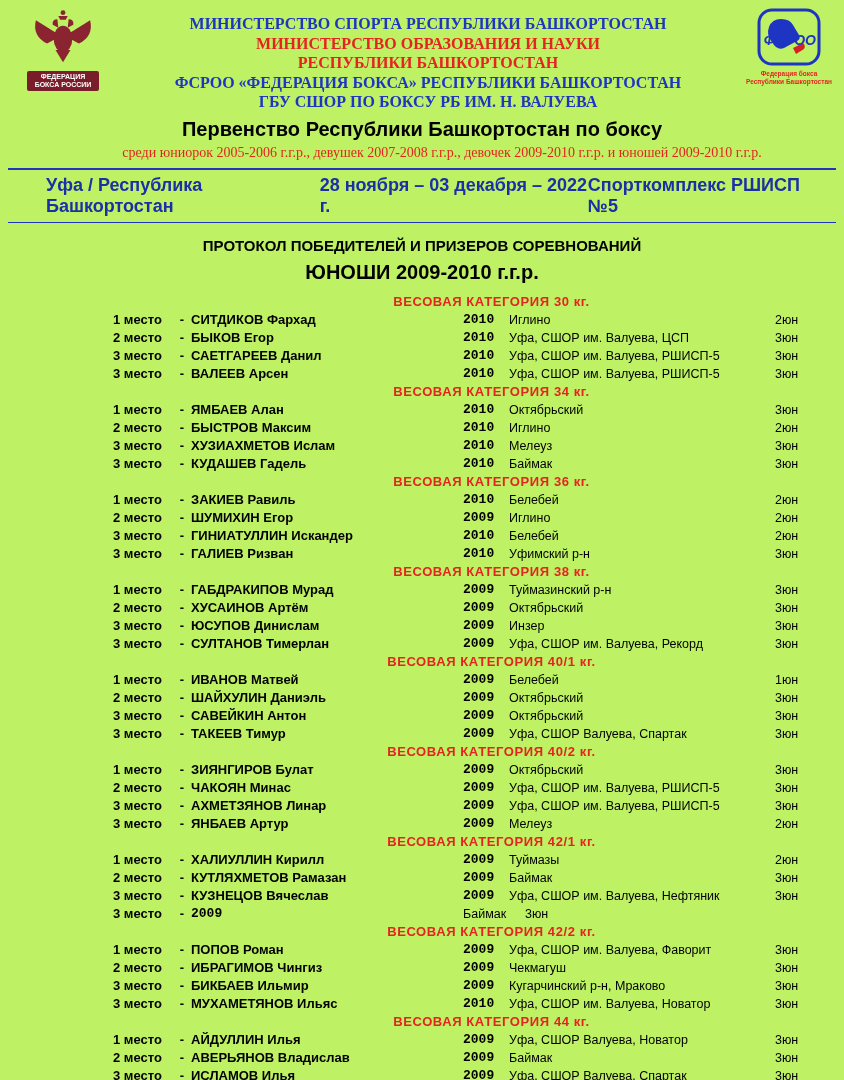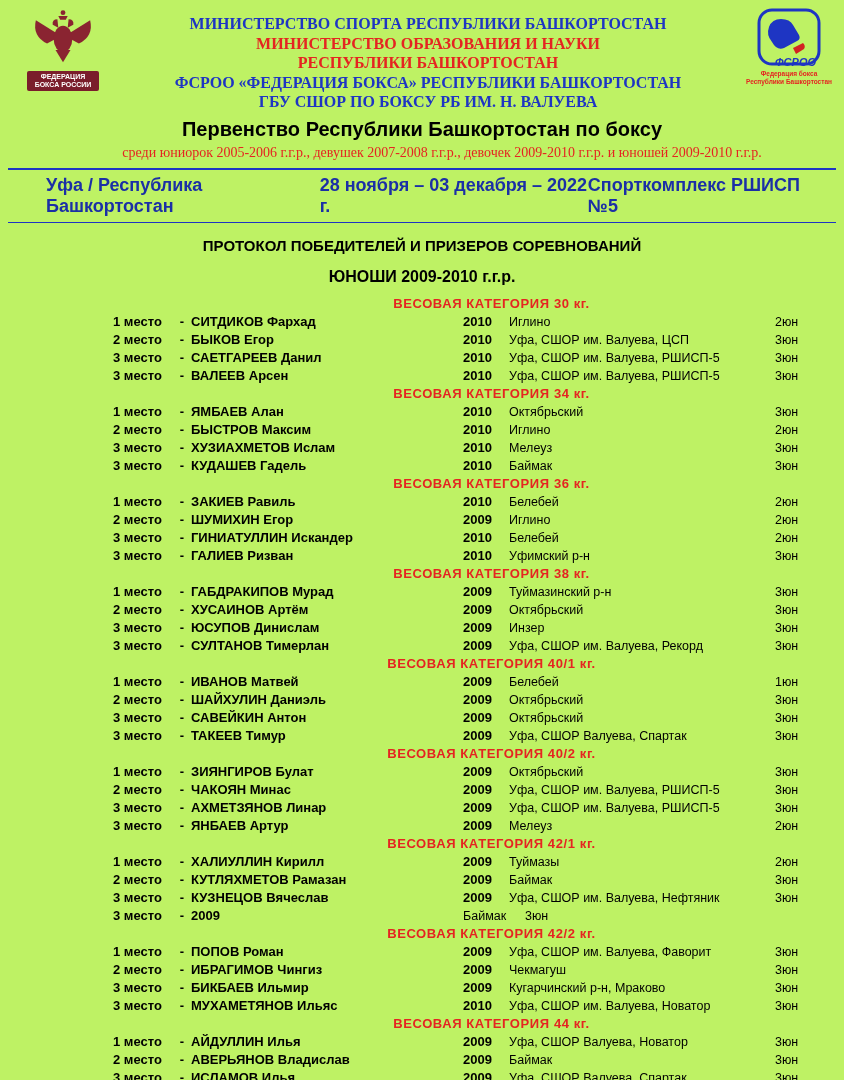--- a/index.html
+++ b/index.html
@@ -18,44 +18,44 @@
   .header{display:flex;align-items:flex-start;padding:8px 12px 0 16px;height:112px;}
   .emblem-left{width:94px;display:flex;flex-direction:column;align-items:center;}
   .eagle-banner{width:72px;background:var(--banner);color:#fff;font-size:7px;font-weight:bold;
     text-align:center;line-height:8px;padding:2px 1px;border-radius:2px;margin-top:1px;}
   .org-lines{flex:1;text-align:center;font-family:"Liberation Serif",serif;font-weight:bold;
     font-size:16px;line-height:19.5px;padding-top:6px;}
   .c-blue{color:var(--blue);}
   .c-red{color:var(--red);}
   .emblem-right{width:86px;display:flex;flex-direction:column;align-items:center;}
   .logo-box{position:relative;width:64px;height:60px;}
-  .fsroo{position:absolute;right:5px;bottom:0;font-size:11px;font-weight:bold;font-style:italic;color:var(--blue);}
+  .fsroo{position:absolute;right:5px;bottom:20px;font-size:14px;font-weight:bold;font-style:italic;color:var(--blue);}
   .logo-caption{font-size:6.5px;font-weight:bold;line-height:7.5px;text-align:center;margin-top:2px;}
 
   
   .title{text-align:center;font-size:20px;font-weight:bold;margin-top:6px;}
   .subtitle{text-align:center;font-family:"Liberation Serif",serif;font-size:14px;color:var(--red);margin-top:4px;margin-left:40px;}
   .rule1{border-top:2px solid var(--blue);margin:7px 8px 0 8px;}
   .info-bar{display:flex;justify-content:space-between;align-items:center;
     padding:5px 22px 4px 46px;color:var(--navy);font-weight:bold;font-size:18px;}
   .rule2{border-top:1.5px solid var(--blue);margin:1px 8px 0 8px;}
   .protocol-title{text-align:center;font-weight:bold;font-size:15px;margin-top:14px;}
-  .protocol-subtitle{text-align:center;font-weight:bold;font-size:16px;margin-top:14px;}
+  .protocol-subtitle{text-align:center;font-weight:bold;font-size:20px;margin-top:7px;}
 
   
   .categories{margin-top:9px;padding:0 40px 0 113px;}
   .category{height:90px;}
   .cat-title{height:18px;line-height:18px;text-align:center;color:var(--red);
     font-weight:bold;font-size:13px;letter-spacing:.6px;padding-left:66px;white-space:nowrap;}
   .row{display:grid;grid-template-columns:60px 18px 272px 46px 1fr 45px;
     height:18px;line-height:18px;font-size:13px;white-space:nowrap;}
   .place{font-weight:bold;}
   .dash{text-align:center;font-weight:bold;}
   .name{font-weight:bold;overflow:hidden;}
-  .year{font-weight:bold;}
+  .year{font-weight:bold;font-family:Liberation Mono, monospace;}
   .club{overflow:hidden;font-size:12.5px;}
   .rank{padding-left:16px;font-size:12.5px;}
 </style>
 </head>
 <body>
 
 <div class="page">
 
   <div class="header">
     <div class="emblem-left">

